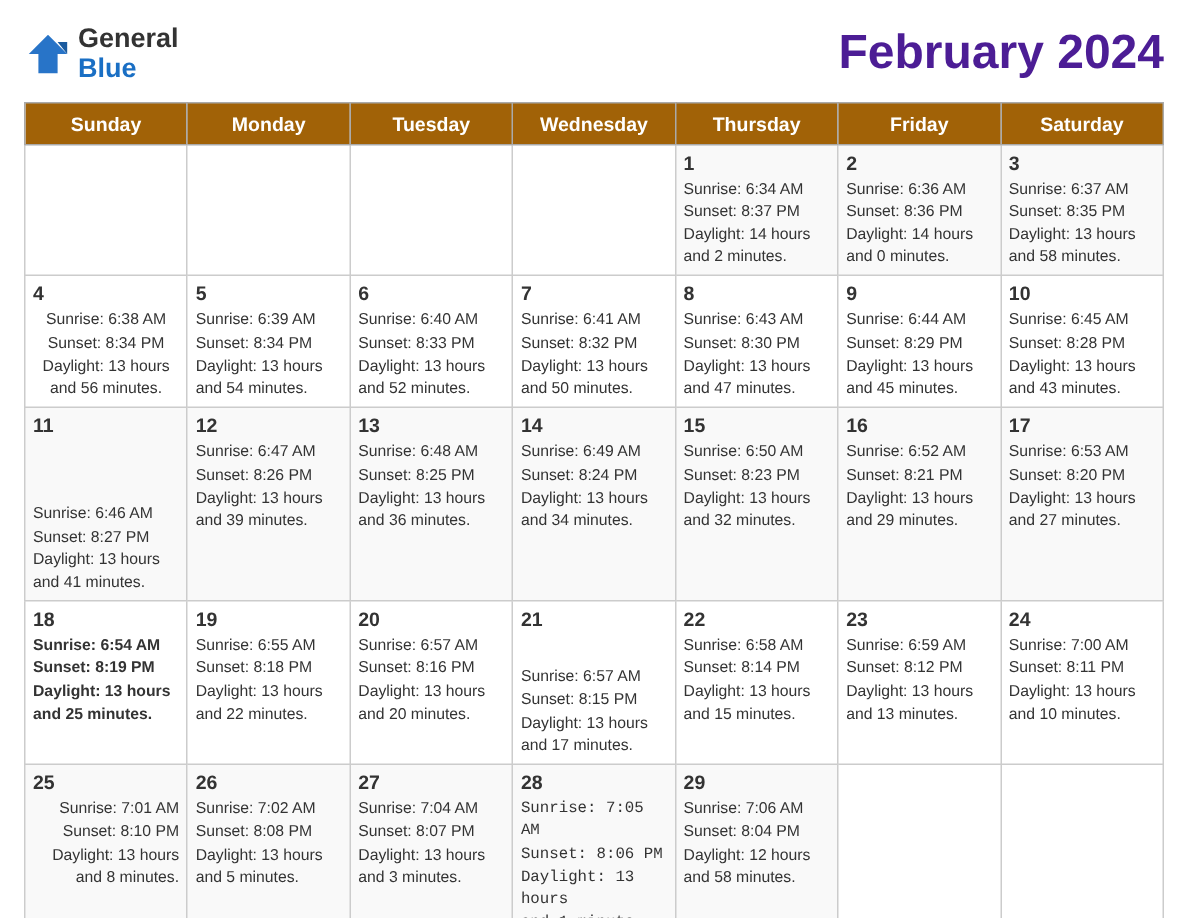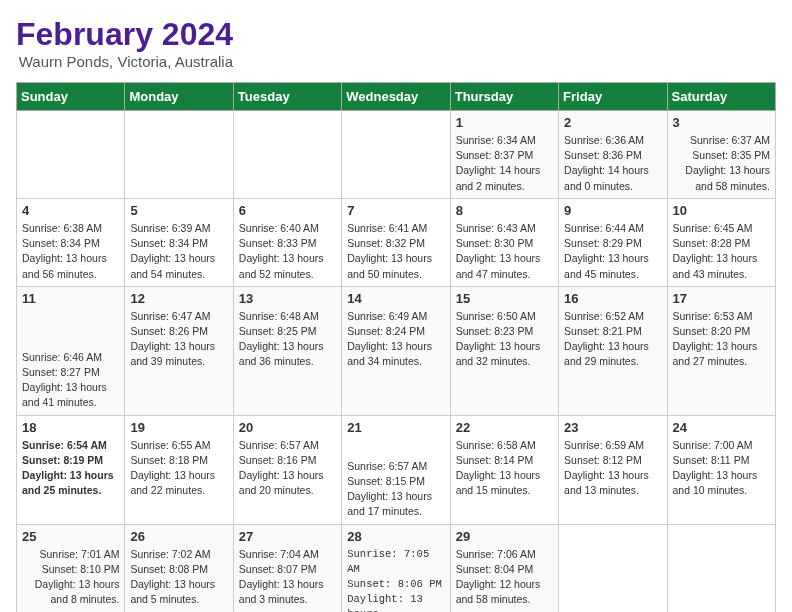--- a/index.html
+++ b/index.html
@@ -42,26 +42,26 @@
     }
     .subtitle {
       font-size: 15px;
       color: #555;
     }
     .calendar {
       width: 100%;
       border-collapse: collapse;
     }
     .calendar th {
-      background: #15803d;
+      background: #a16207;
       color: #fff;
       font-size: 13px;
       font-weight: bold;
       padding: 6px 4px;
-      text-align: left;
+      text-align: center;
       border: 1px solid #aaa;
     }
     .calendar td {
       border: 1px solid #ccc;
       vertical-align: top;
       padding: 4px 5px;
       width: 108px;
       min-height: 80px;
       font-size: 11px;
       color: #333;
@@ -85,23 +85,32 @@
       color: #333;
     }
     .empty-cell {
       background: #fff !important;
     }
   </style>
 </head>
 <body>
 
 <div class="header">
+  <div class="logo">
+    <svg class="logo-icon" viewBox="0 0 40 40">
+      <polygon points="20,4 36,20 28,20 28,36 12,36 12,20 4,20" fill="#2874c8"></polygon>
+      <polygon points="28,10 36,10 36,20" fill="#1a5a9e"></polygon>
+    </svg>
+    <div class="logo-text">
+      <div>General</div>
+      <div class="logo-blue">Blue</div>
+    </div>
+  </div>
   <div class="title-block">
     <div class="main-title">February 2024</div>
-    <div class="subtitle">Waurn Ponds, Victoria, Australia</div>
   </div>
 </div>
 
 <table class="calendar">
   <thead>
     <tr id="header-row">
         <th>Sunday</th>
         <th>Monday</th>
         <th>Tuesday</th>
         <th>Wednesday</th>
@@ -125,30 +134,30 @@
         </td>
         <td>
           <span class="day-num">2</span>
           <div class="day-info" style="white-space: pre-line;">Sunrise: 6:36 AM
 Sunset: 8:36 PM
 Daylight: 14 hours
 and 0 minutes.</div>
         </td>
         <td>
           <span class="day-num">3</span>
-          <div class="day-info" style="white-space: pre-line; text-align: right;">Sunrise: 6:37 AM
+          <div class="day-info" style="white-space: pre-line;">Sunrise: 6:37 AM
 Sunset: 8:35 PM
 Daylight: 13 hours
 and 58 minutes.</div>
         </td>
       </tr>
       <tr>
         <td>
           <span class="day-num">4</span>
-          <div class="day-info" style="white-space: pre-line;">Sunrise: 6:38 AM
+          <div class="day-info" style="white-space: pre-line; text-align: center;">Sunrise: 6:38 AM
 Sunset: 8:34 PM
 Daylight: 13 hours
 and 56 minutes.</div>
         </td>
         <td>
           <span class="day-num">5</span>
           <div class="day-info" style="white-space: pre-line;">Sunrise: 6:39 AM
 Sunset: 8:34 PM
 Daylight: 13 hours
 and 54 minutes.</div>

